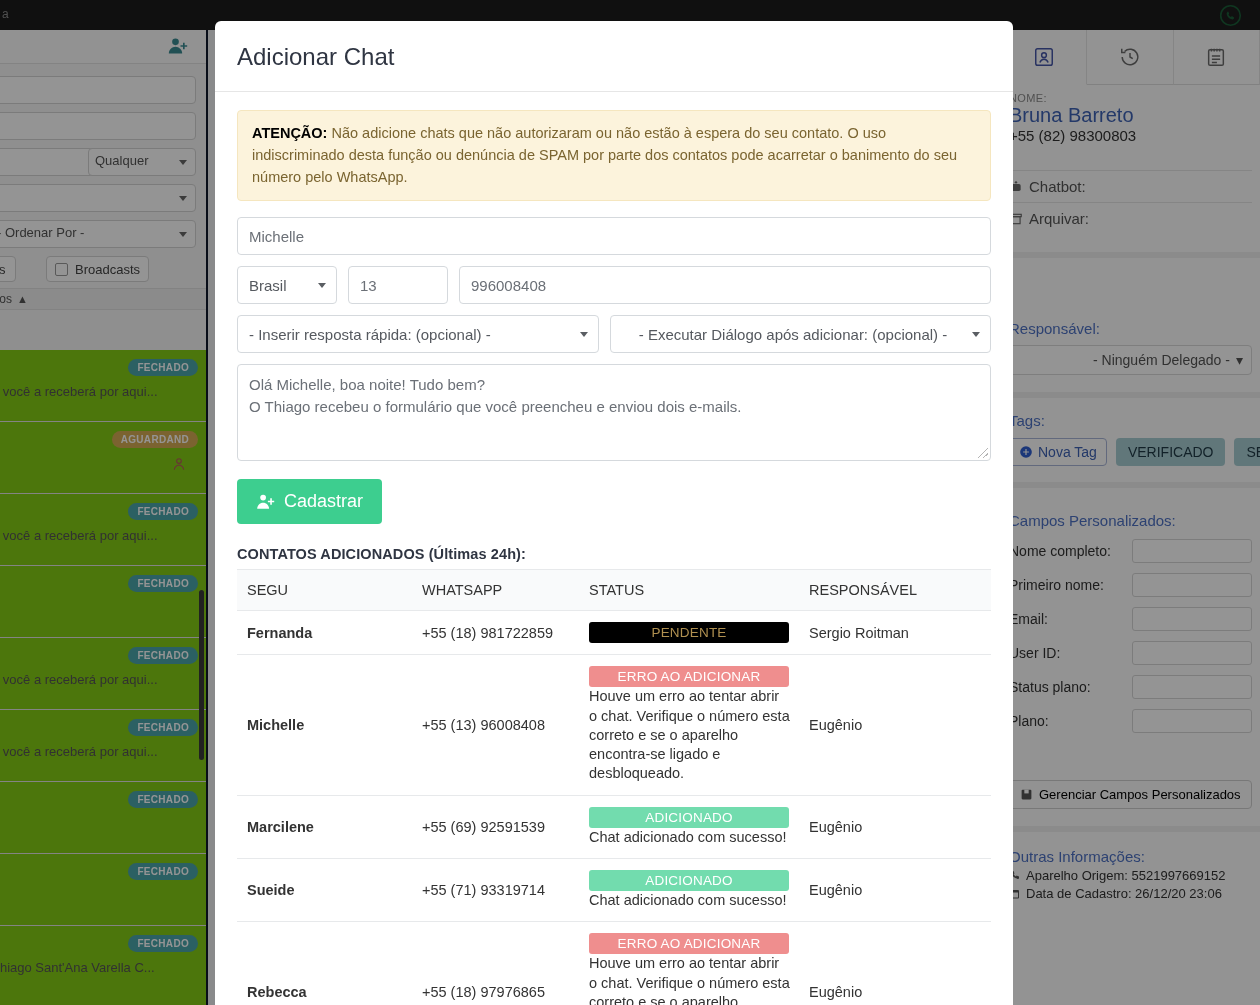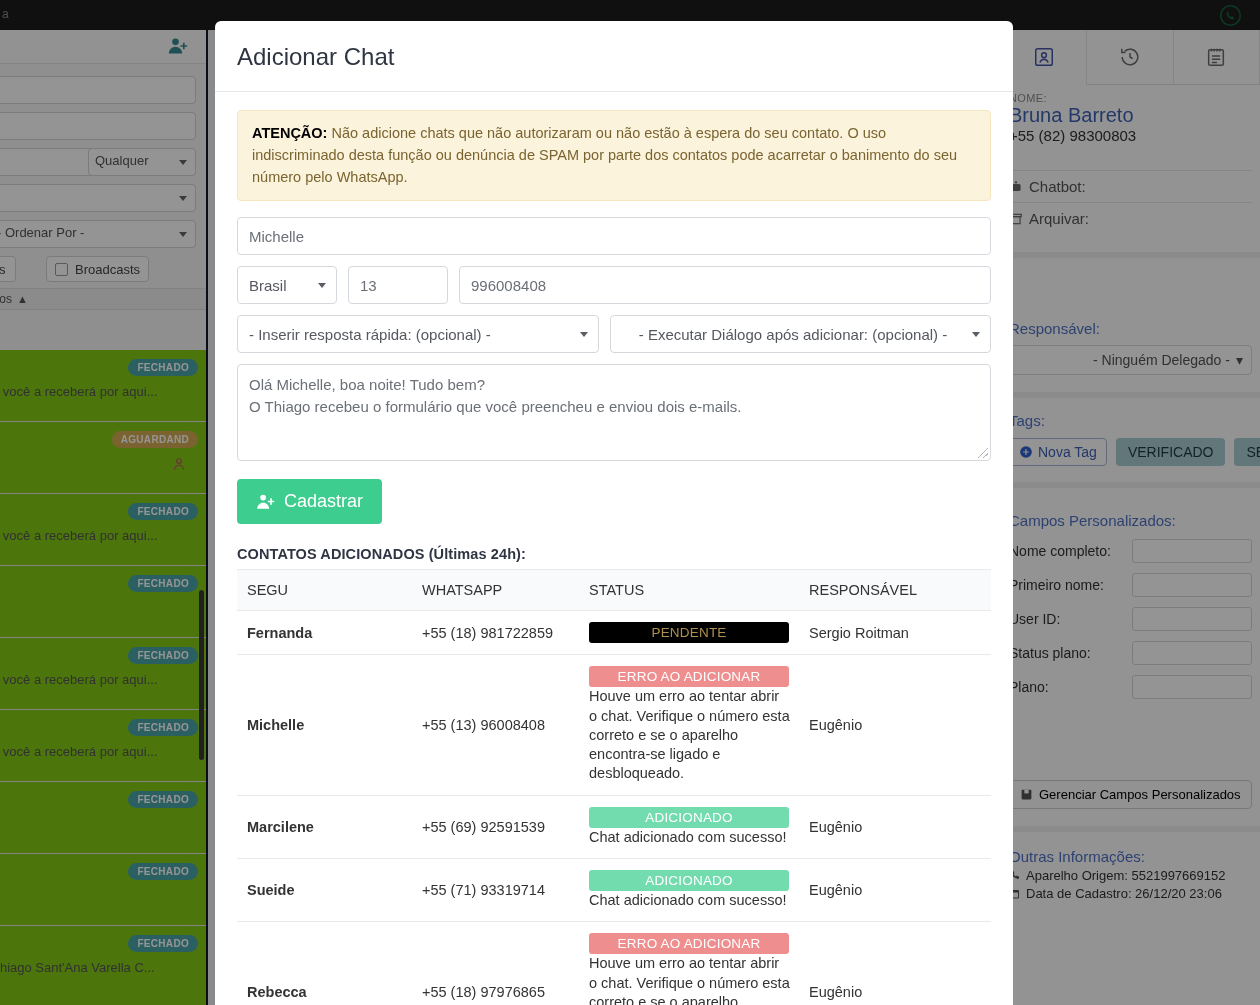--- a/index.html
+++ b/index.html
@@ -372,20 +372,24 @@
       <div class="r-divider" style="position:absolute; left:0; right:0; top:452px;"></div>
 
       <div class="r-sec" style="top:482px;">
         <div class="r-head">Campos Personalizados:</div>
         <div class="cf-row">
           <span class="cf-label">Nome completo:</span>
           <span class="cf-input"></span>
         </div>
         <div class="cf-row">
           <span class="cf-label">Primeiro nome:</span>
+          <span class="cf-input"></span>
+        </div>
+        <div class="cf-row">
+          <span class="cf-label">Email:</span>
           <span class="cf-input"></span>
         </div>
         <div class="cf-row">
           <span class="cf-label">User ID:</span>
           <span class="cf-input"></span>
         </div>
         <div class="cf-row">
           <span class="cf-label">Status plano:</span>
           <span class="cf-input"></span>
         </div>

